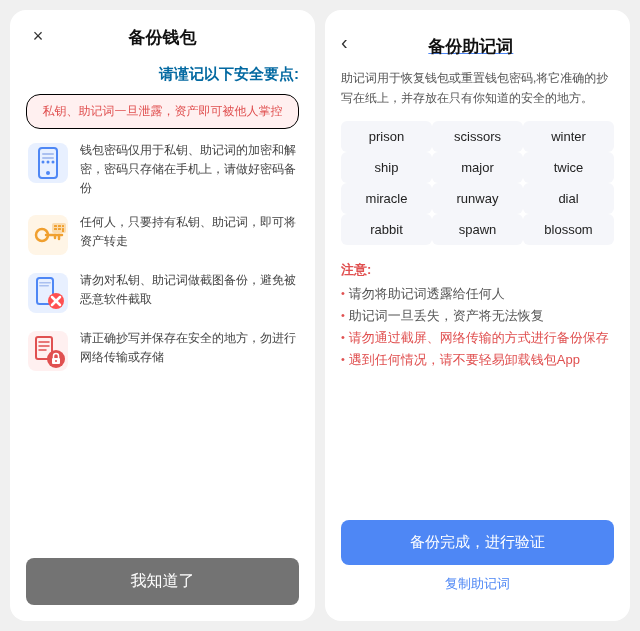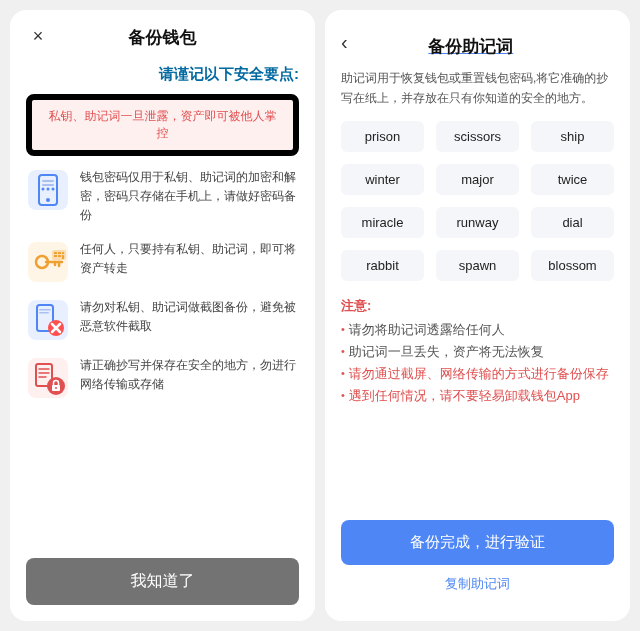--- a/index.html
+++ b/index.html
@@ -59,22 +59,22 @@
     }
     .security-note-title {
       font-size: 15px;
       font-weight: 600;
       color: #0369a1;
       text-align: right;
       padding: 4px 16px 10px;
     }
     .warning-bar {
       background: #fff0f0;
-      border: 6px solid #000000;
-      border-radius: 8px;
+      border: 1px solid #000000;
+      border-radius: 14px;
       margin: 0 16px 12px;
       padding: 8px 12px;
       font-size: 12px;
       color: #e05050;
       text-align: center;
     }
     .security-items {
       flex: 1;
       overflow-y: auto;
       padding: 0 16px;
@@ -150,21 +150,21 @@
     }
     .right-desc {
       font-size: 12px;
       color: #555;
       line-height: 1.7;
       padding: 0 16px 12px;
     }
     .mnemonic-grid {
       display: grid;
       grid-template-columns: repeat(3, 1fr);
-      gap: 12px;
+      gap: 0;
       padding: 0 16px 12px;
     }
     .mnemonic-word {
       background: #f5f6fa;
       border-radius: 6px;
       padding: 8px 4px;
       text-align: center;
       font-size: 13px;
       color: #222;
       font-weight: 400;
@@ -321,22 +321,22 @@
 
   <div class="right-panel">
     <div class="right-header">
       <span class="back-btn">‹</span>
       <span class="right-header-title">备份助记词</span>
     </div>
     <div class="right-desc">助记词用于恢复钱包或重置钱包密码,将它准确的抄写在纸上，并存放在只有你知道的安全的地方。</div>
     <div class="mnemonic-grid">
     <div class="mnemonic-word">prison</div>
         <div class="mnemonic-word">scissors</div>
+        <div class="mnemonic-word">winter</div>
         <div class="mnemonic-word">ship</div>
-        <div class="mnemonic-word">winter</div>
         <div class="mnemonic-word">major</div>
         <div class="mnemonic-word">twice</div>
         <div class="mnemonic-word">miracle</div>
         <div class="mnemonic-word">runway</div>
         <div class="mnemonic-word">dial</div>
         <div class="mnemonic-word">rabbit</div>
         <div class="mnemonic-word">spawn</div>
         <div class="mnemonic-word">blossom</div>
       </div>
     <div class="notes-section">

